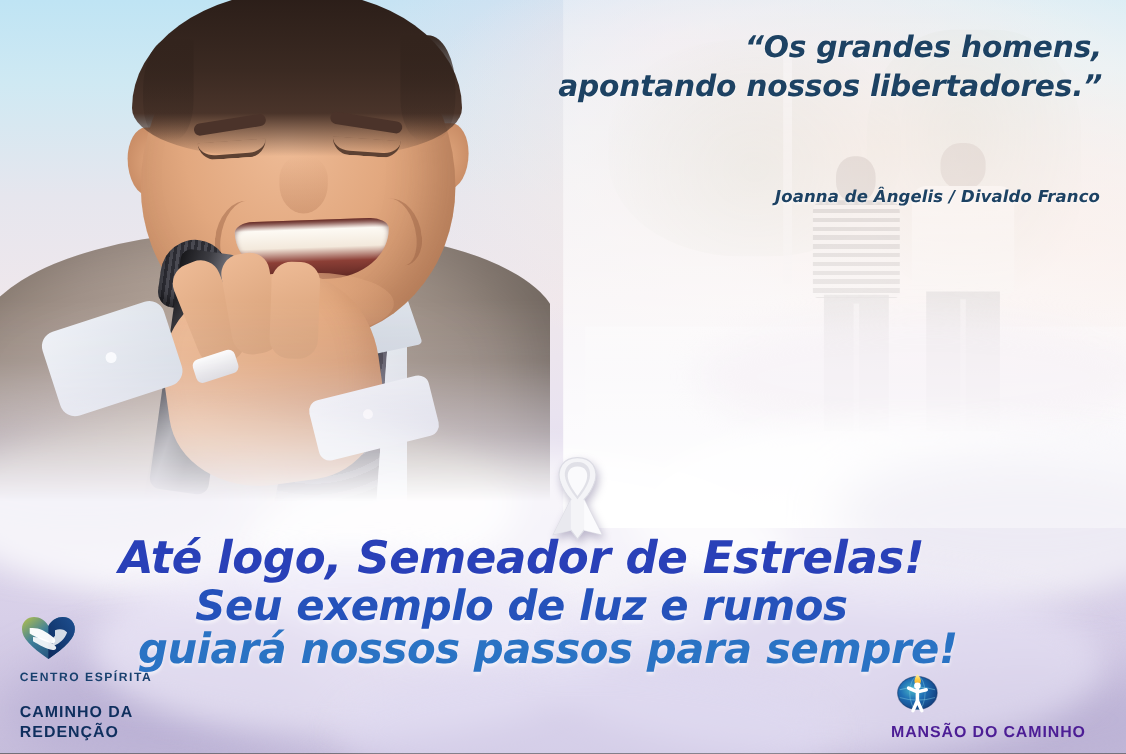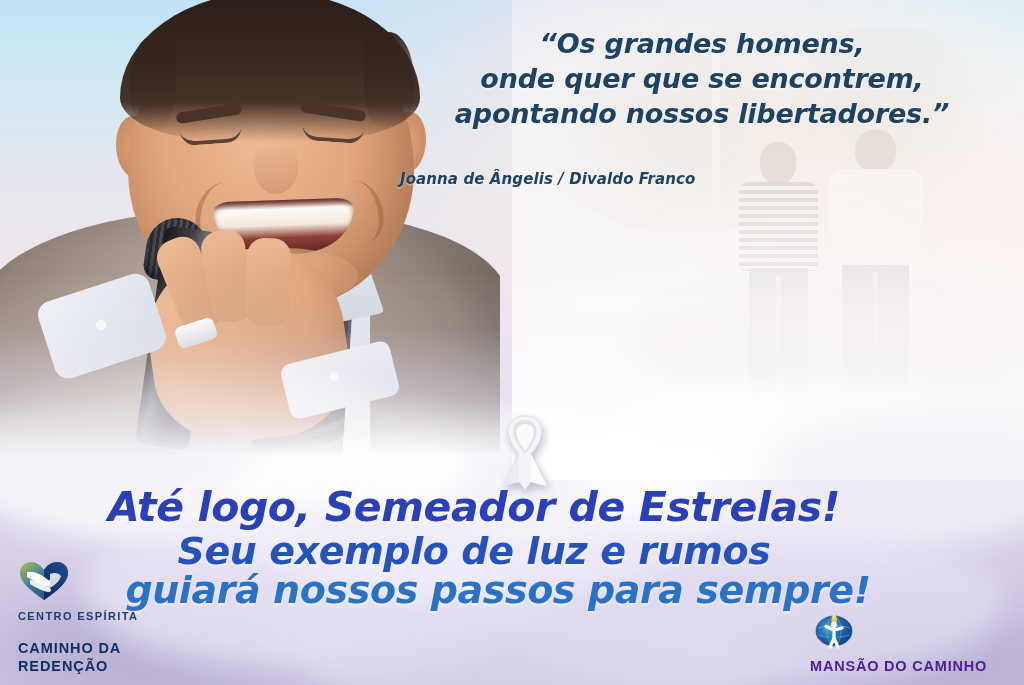--- a/index.html
+++ b/index.html
@@ -294,23 +294,23 @@
   .quote{
     position:absolute;right:22px;top:26px;width:600px;
     text-align:right;
     font-family:"DejaVu Sans","Liberation Sans",sans-serif;
     font-style:italic;font-weight:bold;
     font-size:27px;line-height:1.30;
     letter-spacing:-.2px;
     color:#1d4263;
     text-shadow:0 1px 2px rgba(255,255,255,.65);
   }
-  .quote .ln{display:block;white-space:nowrap;text-align:center;}
+  .quote .ln{display:block;white-space:nowrap;}
   .quote-attr{
-    position:absolute;right:24px;top:170px;width:600px;text-align:left;
+    position:absolute;right:24px;top:170px;width:600px;text-align:right;
     font-family:"DejaVu Sans","Liberation Sans",sans-serif;
     font-style:italic;font-weight:bold;font-size:15px;
     color:#1d4263;letter-spacing:.1px;
     text-shadow:0 1px 2px rgba(255,255,255,.6);
   }
 
   
   .ribbon{position:absolute;left:486px;top:410px;width:78px;height:82px;}
   .ribbon svg{display:block;filter:drop-shadow(2px 4px 4px rgba(110,100,140,.42));}
 
@@ -424,21 +424,20 @@
     <div class="finger f3"></div>
     <div class="ring"></div>
     <div class="cuff"></div>
     <div class="cuff-btn"></div>
     <div class="shirt-cuff-l"></div>
     <div class="shirt-cuff-btn"></div>
   </div>
 
   <div class="quote">
     <span class="ln">“Os grandes homens,</span>
-    <span class="ln">onde quer que se encontrem,</span>
     <span class="ln">apontando nossos libertadores.”</span>
   </div>
   <div class="quote-attr">Joanna de Ângelis / Divaldo Franco</div>
 
   <div class="ribbon">
     <svg width="78" height="82" viewBox="0 0 78 82" aria-hidden="true">
       <path d="M39 6 C26 6 20 16 23 27 C26 37 33 44 33 44 L17 76 L33 72 L39 80 L45 72 L61 76 L45 44 C45 44 52 37 55 27 C58 16 52 6 39 6 Z" fill="#f4f4f7" stroke="#dcdce4" stroke-width="1"></path>
       <path d="M39 10 C30 10 26 17 28 25 C30 33 36 40 39 44 C42 40 48 33 50 25 C52 17 48 10 39 10 Z" fill="#cfcfda" opacity=".55"></path>
       <path d="M39 14 C32 14 29 19 30.5 25.5 C32 32 37 38 39 41 C41 38 46 32 47.5 25.5 C49 19 46 14 39 14 Z" fill="#fafafc"></path>
       <path d="M33 44 L17 76 L33 72 Z" fill="#e9e9ef"></path>

